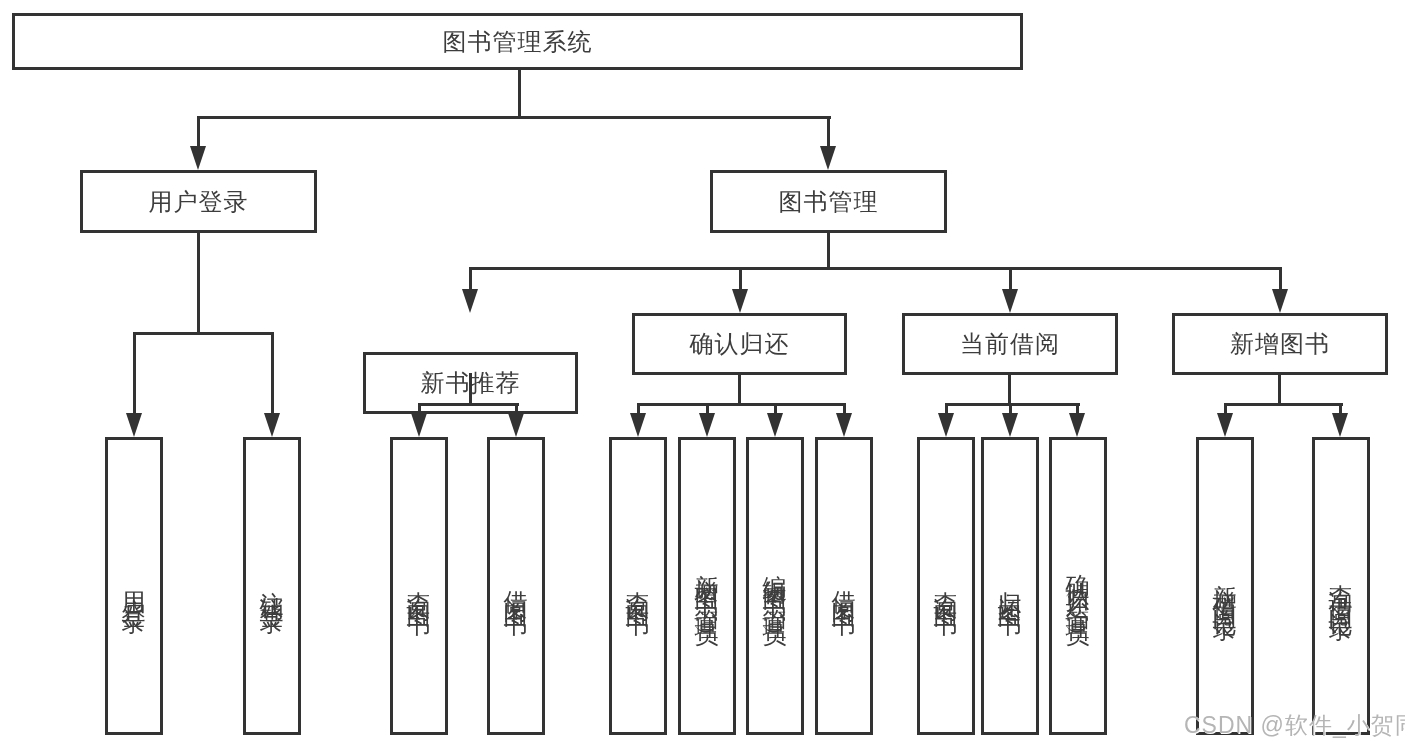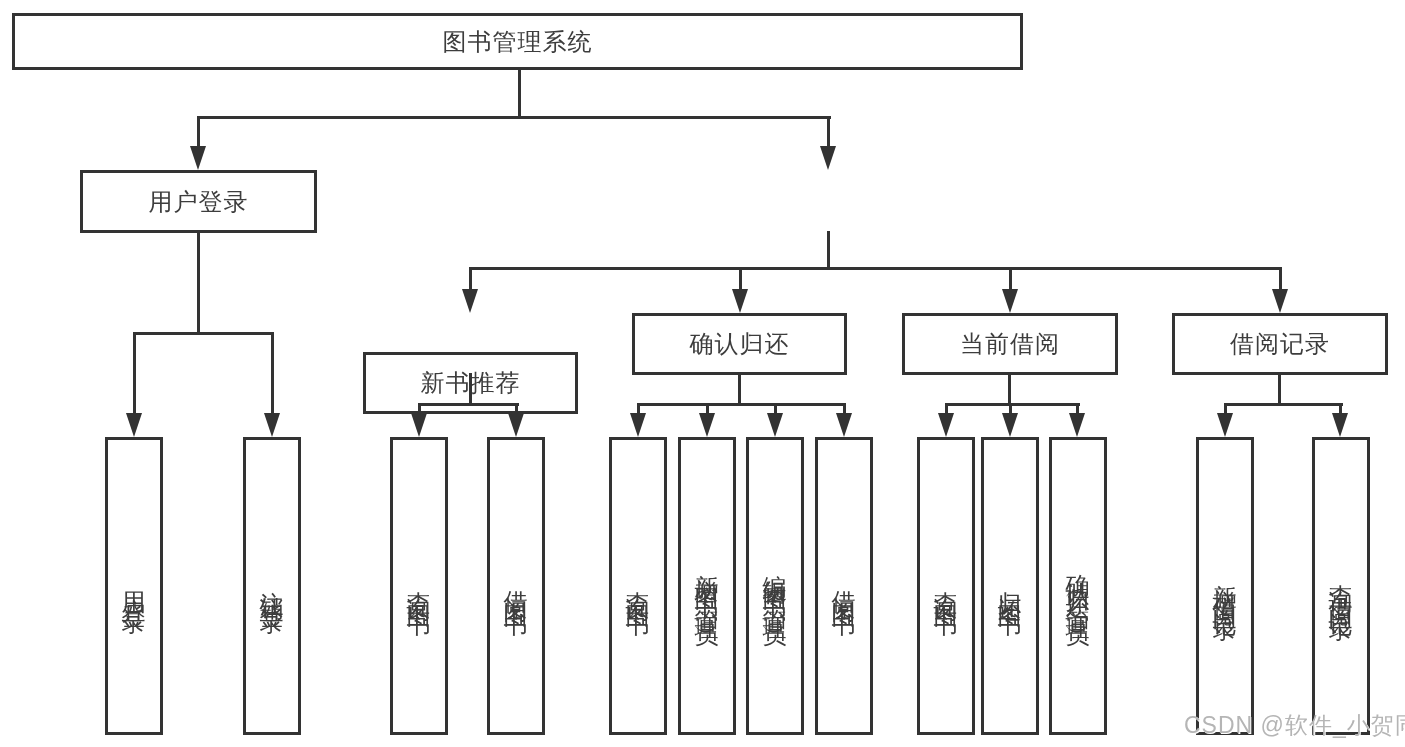--- a/index.html
+++ b/index.html
@@ -67,20 +67,23 @@
   <div class="line" style="left:518px; top:68px; width:3px; height:50px;"></div>
   <div class="line" style="left:197px; top:116px; width:634px; height:3px;"></div>
   <div class="line" style="left:197px; top:116px; width:3px; height:33px;"></div>
   <div class="line" style="left:827px; top:116px; width:3px; height:33px;"></div>
   <div class="arrow" style="left:190px; top:146px;"></div>
   <div class="arrow" style="left:820px; top:146px;"></div>
 
   <div class="box" style="left:80px; top:170px; width:237px; height:63px;">
     <span>用户登录</span>
   </div>
+  <div class="box" style="left:710px; top:170px; width:237px; height:63px;">
+    <span>图书管理</span>
+  </div>
 
   <div class="line" style="left:197px; top:231px; width:3px; height:104px;"></div>
   <div class="line" style="left:133px; top:332px; width:141px; height:3px;"></div>
   <div class="line" style="left:133px; top:332px; width:3px; height:84px;"></div>
   <div class="line" style="left:271px; top:332px; width:3px; height:84px;"></div>
   <div class="arrow" style="left:126px; top:413px;"></div>
   <div class="arrow" style="left:264px; top:413px;"></div>
 
   <div class="line" style="left:827px; top:231px; width:3px; height:39px;"></div>
   <div class="line" style="left:469px; top:267px; width:813px; height:3px;"></div>
@@ -96,21 +99,21 @@
   <div class="box" style="left:363px; top:313px; width:215px; height:62px;margin-top:39px;">
     <span>新书推荐</span>
   </div>
   <div class="box" style="left:632px; top:313px; width:215px; height:62px;">
     <span>确认归还</span>
   </div>
   <div class="box" style="left:902px; top:313px; width:216px; height:62px;text-align:right;">
     <span>当前借阅</span>
   </div>
   <div class="box" style="left:1172px; top:313px; width:216px; height:62px;">
-    <span>借阅记录</span>
+    <span>新增图书</span>
   </div>
 
   <div class="line" style="left:469px; top:373px; width:3px; height:33px;"></div>
   <div class="line" style="left:418px; top:403px; width:101px; height:3px;"></div>
   <div class="line" style="left:418px; top:403px; width:3px; height:13px;"></div>
   <div class="line" style="left:515px; top:403px; width:3px; height:13px;"></div>
   <div class="arrow" style="left:411px; top:413px;"></div>
   <div class="arrow" style="left:508px; top:413px;"></div>
 
   <div class="line" style="left:738px; top:373px; width:3px; height:33px;"></div>

